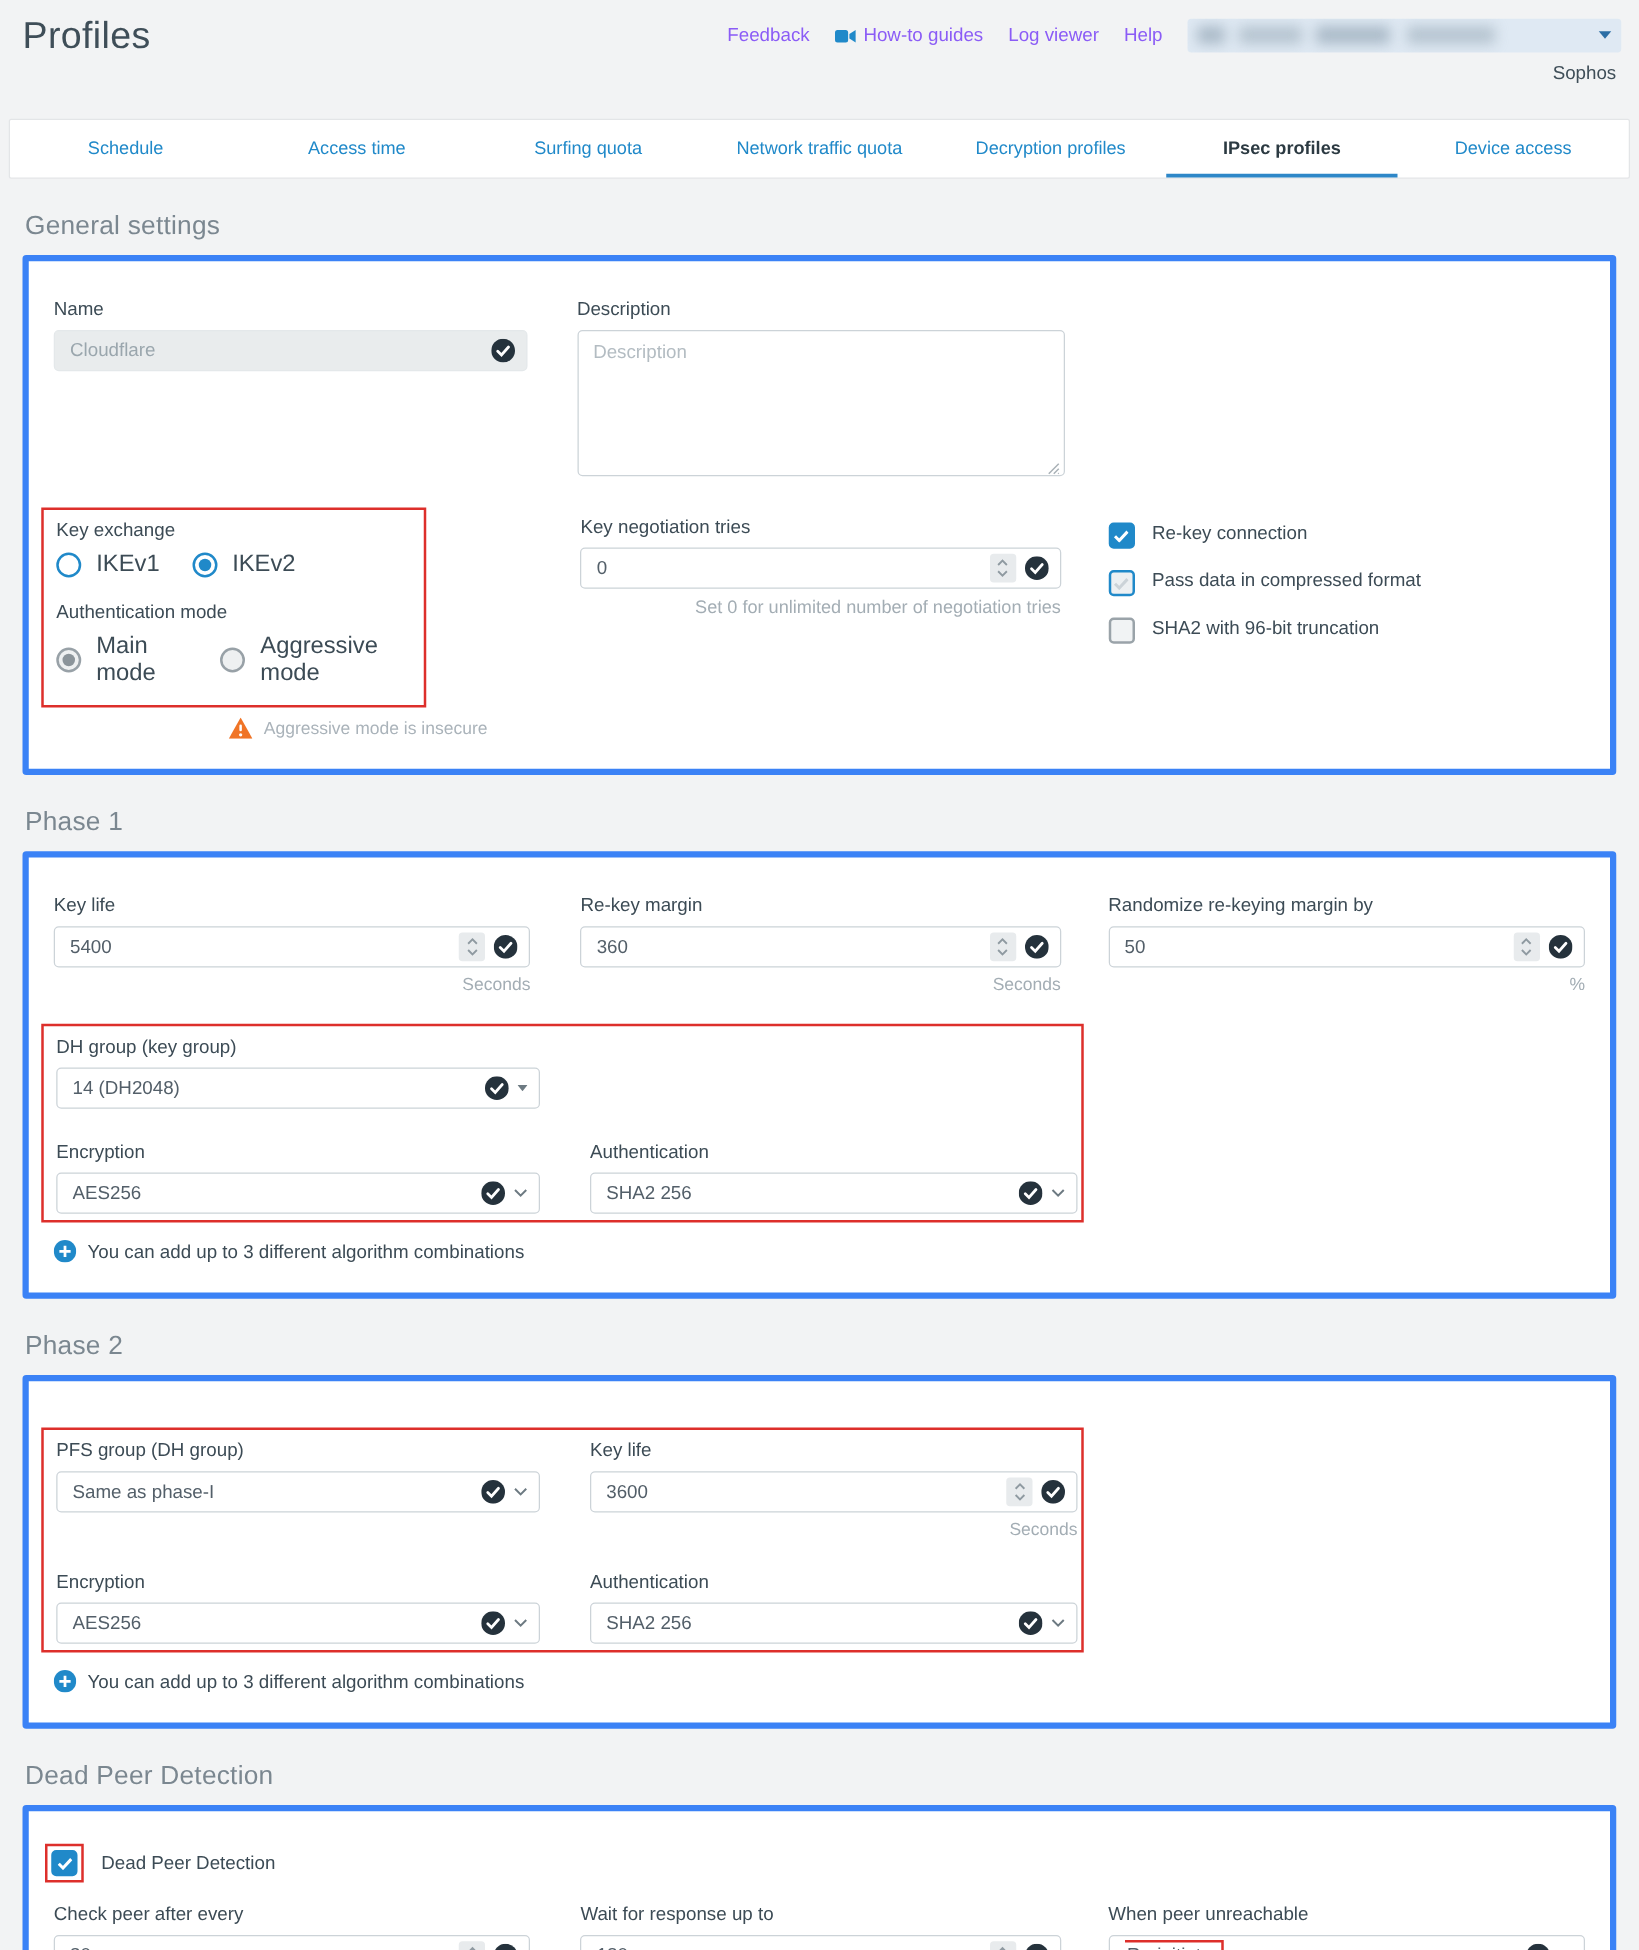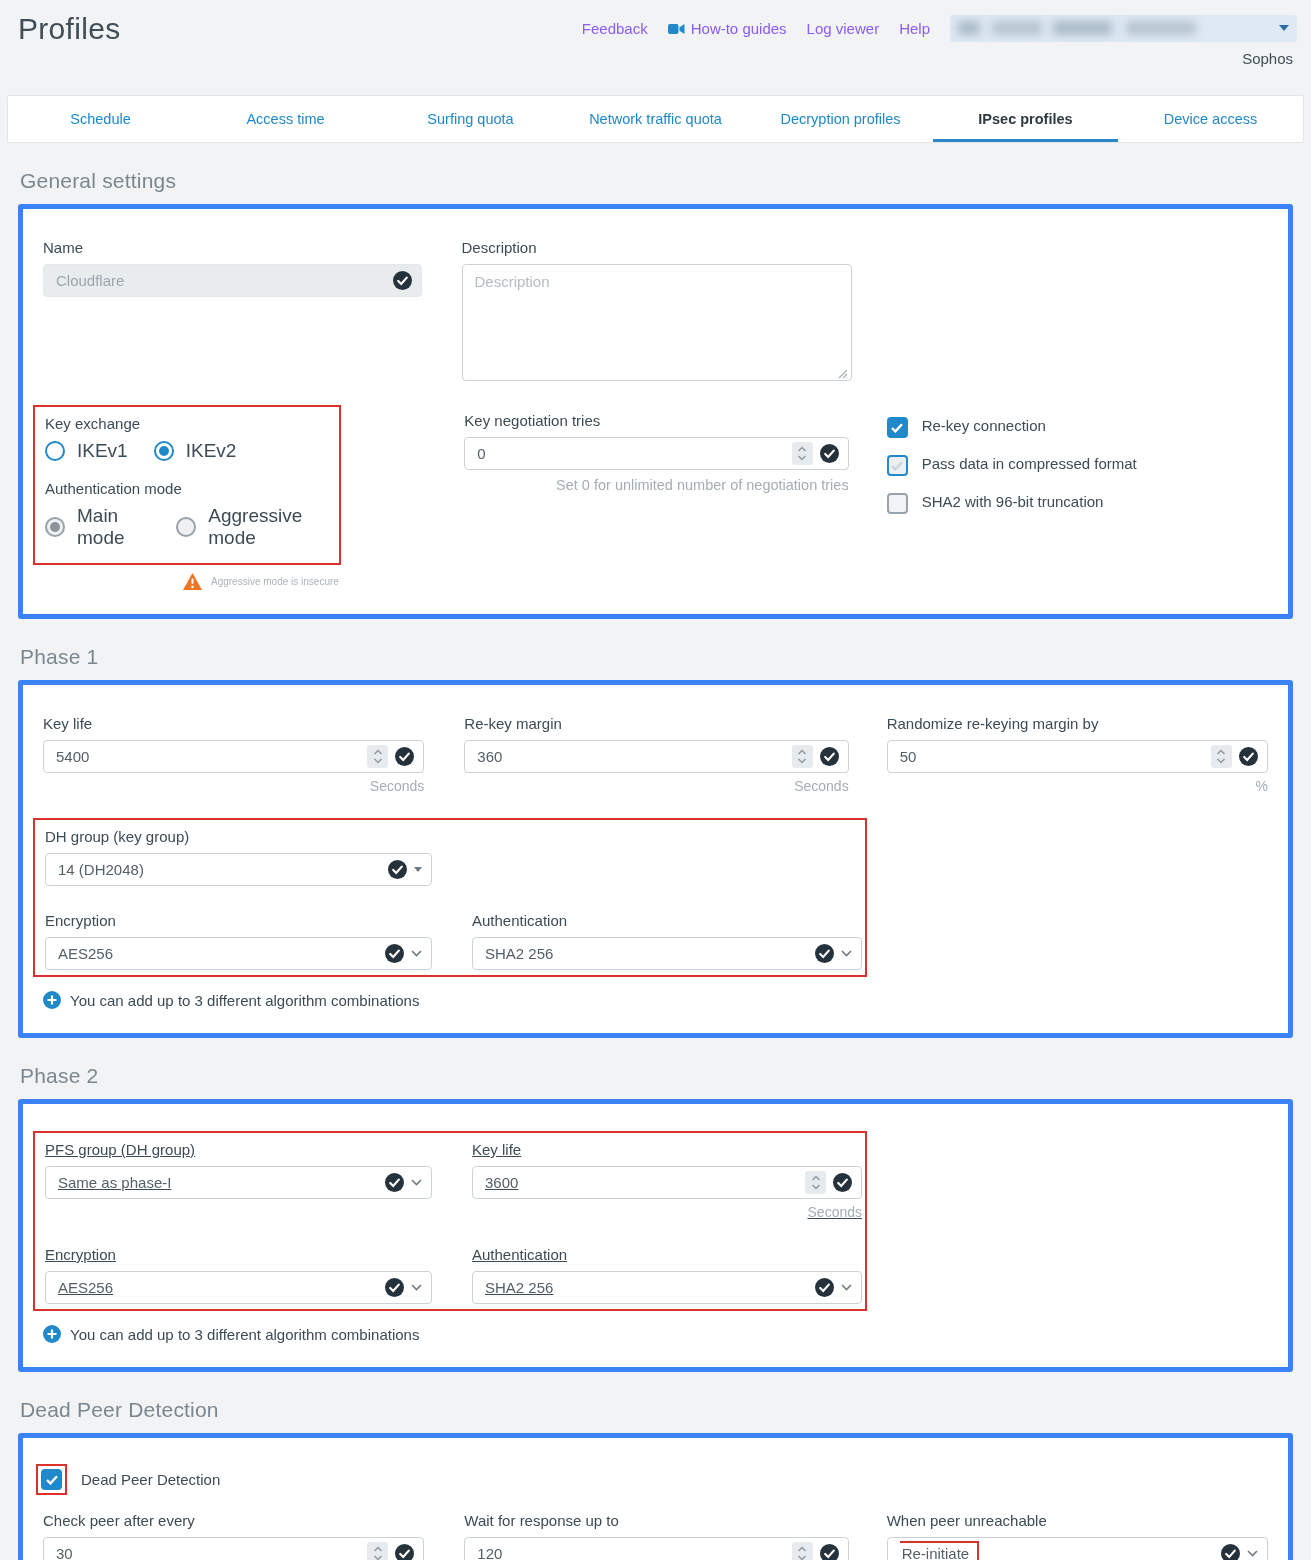--- a/index.html
+++ b/index.html
@@ -49,21 +49,21 @@
   .redbox { border:2px solid #dd2f2b; }
   
   .kx-box { width:308px; margin-left:-10px; padding:8px 10px 14px 10px; }
   .radio-row { display:flex; align-items:center; margin-top:8px; }
   .radio { width:20px; height:20px; border-radius:50%; border:2px solid #2089c9; background:#fff; position:relative; flex:none; cursor:pointer; }
   .radio.sel::after { content:''; position:absolute; inset:3px; border-radius:50%; background:#2089c9; }
   .radio.dis { border-color:#98a1a7; background:#eef0f1; }
   .radio.dis.sel::after { background:#8b949a; }
   .radio-lbl { font-size:19px; color:#3c4b55; margin:0 26px 0 12px; }
   .kx-gap { height:18px; }
-  .warn-row { display:flex; align-items:center; gap:9px; margin:8px 0 0 140px; font-size:10px; color:#aab3ba; }
+  .warn-row { display:flex; align-items:flex-start; gap:9px; margin:8px 0 0 140px; font-size:14px; color:#aab3ba; }
   
   .cbx-col { display:flex; flex-direction:column; gap:17px; margin-top:12px; }
   .cbx-row { display:flex; align-items:flex-start; }
   .cbx { width:21px; height:21px; border-radius:4px; display:inline-flex; align-items:center; justify-content:center; flex:none; cursor:pointer; }
   .cbx.on { background:#2089c9; border:2px solid #2089c9; }
   .cbx.semi { border:2px solid #2089c9; background:#edf0f2; }
   .cbx.off { border:2px solid #9aa3a9; background:#f1f3f4; }
   .cbx-lbl { font-size:15px; color:#3c4b55; margin-left:14px; }
   
   .alg-box { width:834px; margin-left:-10px; margin-top:24px; padding:8px 0 5px 10px; }
@@ -339,21 +339,21 @@
       <svg width="18" height="18" viewBox="0 0 18 18">
           <circle cx="9" cy="9" r="9" fill="#2089c9"></circle>
           <path d="M9 4.5v9M4.5 9h9" stroke="#fff" stroke-width="2.2"></path>
         </svg>
       <span>You can add up to 3 different algorithm combinations</span>
     </div>
   </div>
 
   <div class="sec-h">Phase 2</div>
   <div class="panel" style="padding-top:25px;">
-    <div class="redbox alg-box" style="margin-top:2px;text-decoration:underline;">
+    <div class="redbox alg-box" style="margin-top:12px;">
       <div class="row">
         <div class="c1">
           <div class="lbl">PFS group (DH group)</div>
           <div class="input">
             <span class="val">Same as phase-I</span>
             <span class="icons">
               <svg width="19" height="19" viewBox="0 0 19 19">
                   <circle cx="9.5" cy="9.5" r="9.5" fill="#25323c"></circle>
                   <path d="M5.2 10l3 3 5.6-6.4" stroke="#fff" stroke-width="2.2" fill="none" stroke-linecap="round"></path>
                 </svg>

